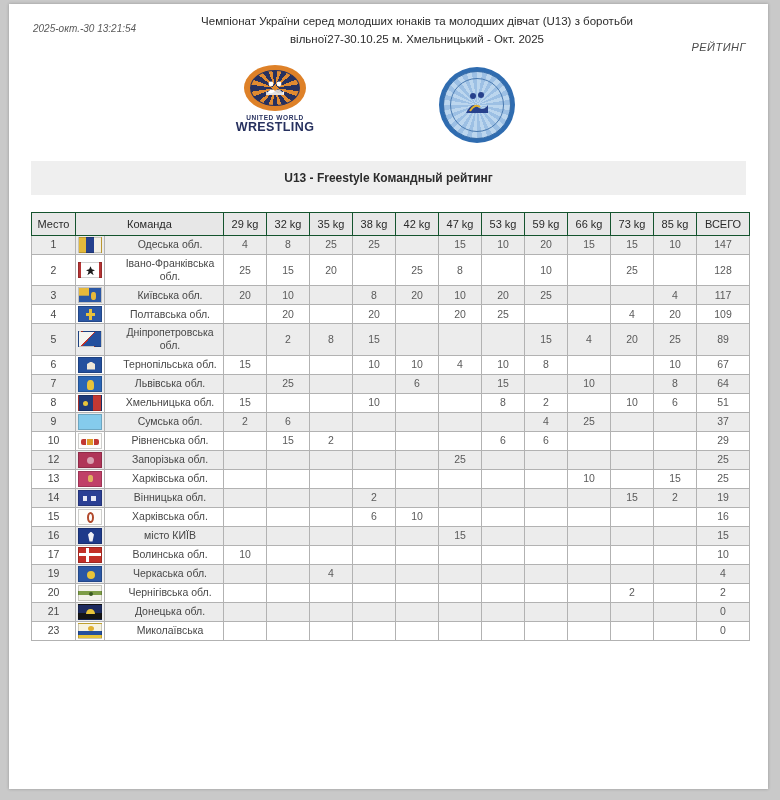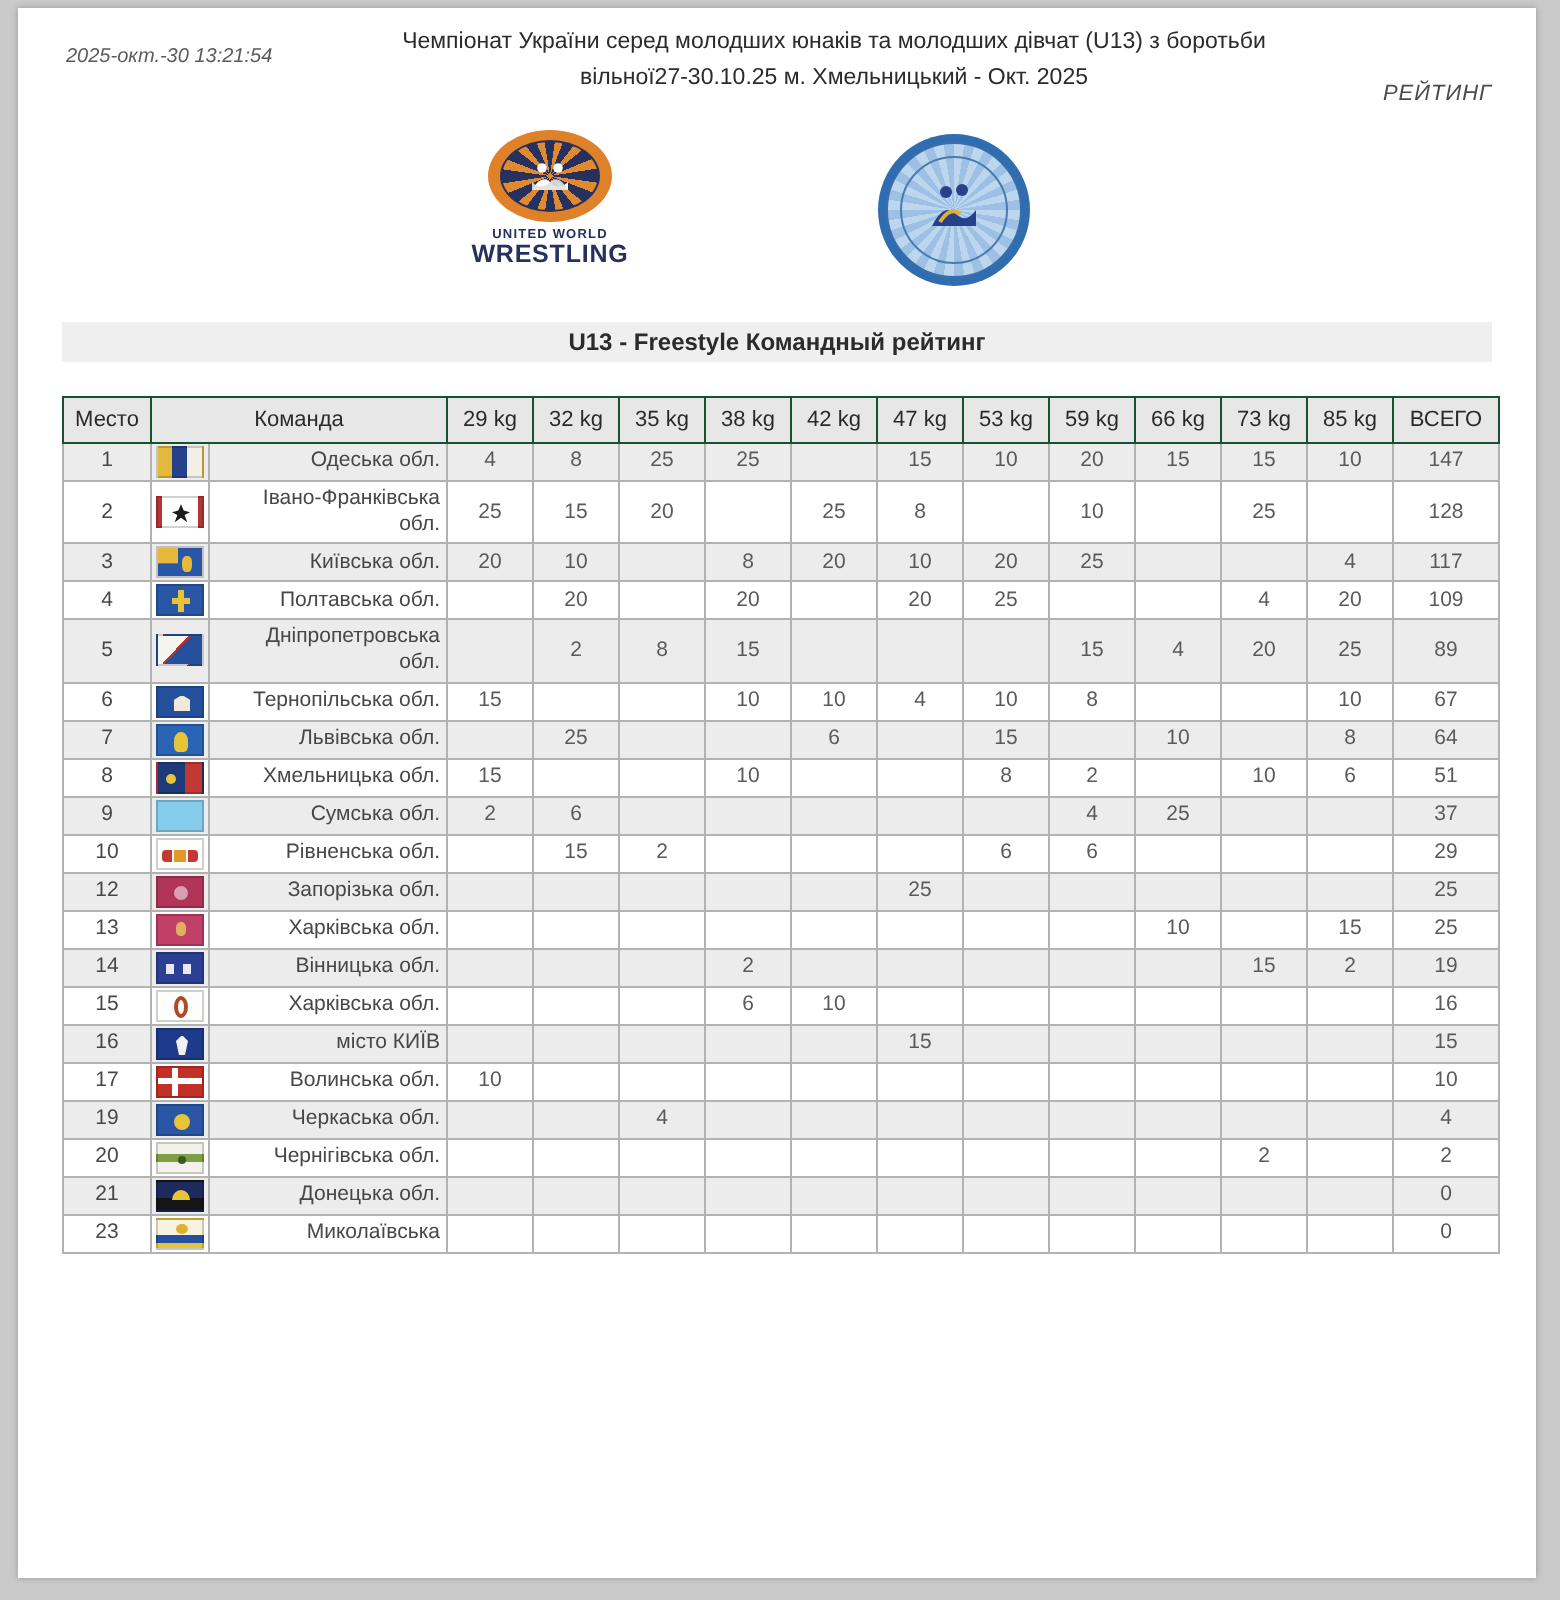--- a/index.html
+++ b/index.html
@@ -25,36 +25,36 @@
   .uww-inner{width:48px;height:34px;border-radius:50%;background:repeating-conic-gradient(from 8deg,#e08a30 0deg 13deg,#27315f 13deg 30deg);display:flex;align-items:center;justify-content:center;overflow:hidden;border:1px solid #27315f;}
   .uww-inner svg{display:block;}
   .uww-t1{font-size:6.5px;font-weight:bold;color:#27315f;letter-spacing:.6px;margin-top:3px;}
   .uww-t2{font-size:12.5px;font-weight:bold;color:#27315f;letter-spacing:.4px;line-height:1;}
   .uaw-logo{position:absolute;left:430px;top:2px;width:76px;height:76px;border-radius:50%;
     background:#2f6cb0;display:flex;align-items:center;justify-content:center;}
   .uaw-mid{width:66px;height:66px;border-radius:50%;background:#aecdea;display:flex;align-items:center;justify-content:center;
     background:repeating-conic-gradient(#bcd6ee 0deg 9deg,#9dc0e4 9deg 18deg);border:1px solid #3a6ea8;}
   .uaw-core{width:52px;height:52px;border-radius:50%;display:flex;align-items:center;justify-content:center;border:1px solid #4a7ab0;}
   
-  .section-bar{margin:12px 22px 0 22px;height:20px;background:#efefef;
+  .section-bar{margin:12px 22px 0 22px;height:34px;background:#efefef;
     display:flex;align-items:center;justify-content:center;}
   .section-bar span{font-size:12px;font-weight:bold;color:#2b2b2b;}
   
   table.rating-table{border-collapse:collapse;margin:17px 0 0 22px;table-layout:fixed;}
   .rating-table th{
     background:#e7e7e7;border:1px solid #14532d;font-size:11px;font-weight:normal;color:#2a2a2a;
     padding:5px 1px;text-align:center;
   }
   .rating-table td{
     border:1px solid #b2b2b2;font-size:10.5px;color:#5a5a5a;text-align:center;
     padding:2px 3px;line-height:1.25;
   }
   .rating-table tbody tr:nth-child(odd){background:#ececec;}
   .rating-table tbody tr:nth-child(even){background:#ffffff;}
-  td.c-name{text-align:right;color:#474747;padding-left:15px;}
+  td.c-name{text-align:center;color:#474747;padding-left:15px;}
   td.c-place{color:#474747;}
   td.c-flag{padding:1px 2px;}
   
   .flag{display:inline-block;width:24px;height:16px;border:1px solid rgba(0,0,0,.18);box-sizing:border-box;position:relative;vertical-align:middle;}
   .flag::after{content:none;position:absolute;}
   .f-odesa{background:linear-gradient(90deg,#e3b93c 0 32%,#26418c 32% 66%,#f2efe6 66%);}
   .f-ivano-frankivsk{background:linear-gradient(90deg,#b63434 0 10%,#ffffff 10% 90%,#b63434 90%);}
   .f-ivano-frankivsk::after{content:"";left:7px;top:3px;width:9px;height:9px;background:#1c1c1c;
     clip-path:polygon(50% 0,65% 35%,100% 45%,70% 60%,85% 100%,50% 75%,15% 100%,30% 60%,0 45%,35% 35%);}
   .f-kyiv-obl{background-image:linear-gradient(90deg,#e7b93b 0 45%,#2a57a5 45%),linear-gradient(#2a57a5,#2a57a5);

